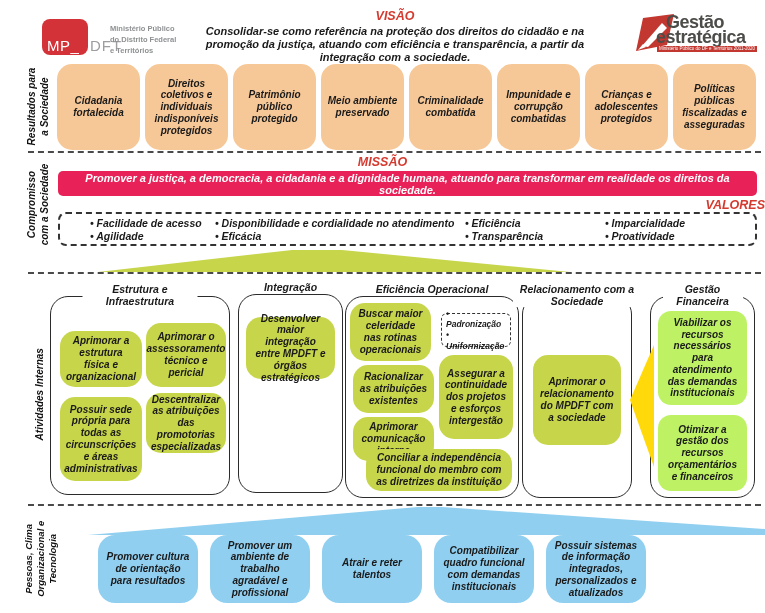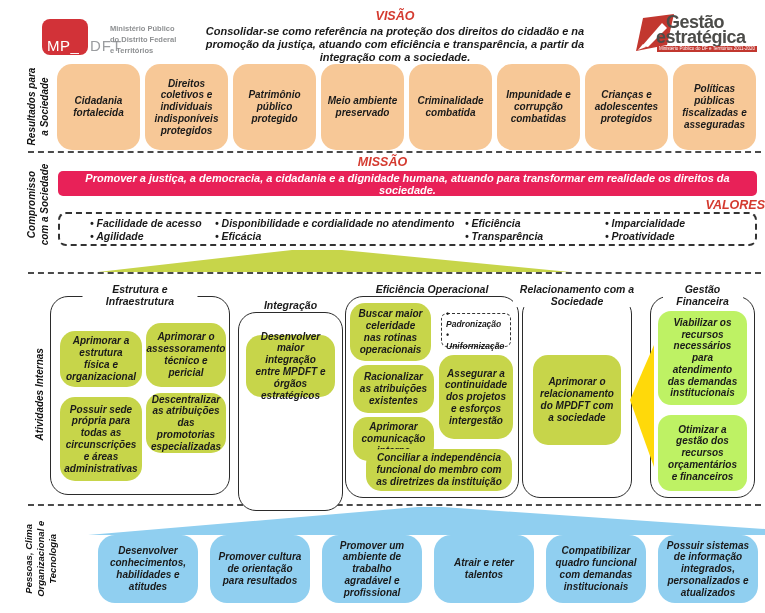--- a/index.html
+++ b/index.html
@@ -133,21 +133,21 @@
   </svg>
 
   <div class="col" style="left:50px;top:296px;width:178px;height:197px">
     <div class="col-title" style="width:105px">Estrutura e Infraestrutura</div>
     <div class="r g" style="left:9px;top:34px;width:82px;height:56px">Aprimorar a estrutura física e organizacional</div>
     <div class="r g" style="left:95px;top:26px;width:80px;height:64px">Aprimorar o assessoramento técnico e pericial</div>
     <div class="r g" style="left:9px;top:100px;width:82px;height:84px">Possuir sede própria para todas as circunscrições e áreas administrativas</div>
     <div class="r g" style="left:95px;top:96px;width:80px;height:60px">Descentralizar as atribuições das promotorias especializadas</div>
   </div>
 
-  <div class="col" style="left:238px;top:312px;width:103px;height:197px">
+  <div class="col" style="left:238px;top:294px;width:103px;height:197px">
     <div class="col-title">Integração</div>
     <div class="r g" style="left:7px;top:22px;width:89px;height:62px">Desenvolver maior integração entre MPDFT e órgãos estratégicos</div>
   </div>
 
   <div class="col" style="left:345px;top:296px;width:172px;height:200px">
     <div class="col-title" style="width:130px">Eficiência Operacional</div>
     <div class="r g" style="left:4px;top:6px;width:81px;height:58px">Buscar maior celeridade nas rotinas operacionais</div>
     <div class="r g" style="left:7px;top:68px;width:81px;height:48px">Racionalizar as atribuições existentes</div>
     <div class="r g" style="left:7px;top:120px;width:81px;height:44px">Aprimorar comunicação interna</div>
     <div class="note" style="left:95px;top:16px;width:70px;height:34px">
@@ -166,21 +166,20 @@
   <div class="col" style="left:650px;top:296px;width:103px;height:200px;z-index:2">
     <div class="col-title" style="width:70px">Gestão Financeira</div>
     <div class="r y" style="left:7px;top:14px;width:89px;height:94px">Viabilizar os recursos necessários para atendimento das demandas institucionais</div>
     <div class="r y" style="left:7px;top:118px;width:89px;height:76px">Otimizar a gestão dos recursos orçamentários e financeiros</div>
   </div>
 
   <svg class="tri" style="left:85px;top:506px" width="680" height="30" viewBox="0 0 680 30">
     <polygon points="3,29 333,1 357,1 680,23 680,29" fill="#90cff0"></polygon>
   </svg>
   <div class="row4">
-    <div class="r">Desenvolver conhecimentos, habilidades e atitudes</div>
     <div class="r">Promover cultura de orientação para resultados</div>
     <div class="r">Promover um ambiente de trabalho agradável e profissional</div>
     <div class="r">Atrair e reter talentos</div>
     <div class="r">Compatibilizar quadro funcional com demandas institucionais</div>
     <div class="r">Possuir sistemas de informação integrados, personalizados e atualizados</div>
   </div>
 
 </div>
 
 </body></html>

